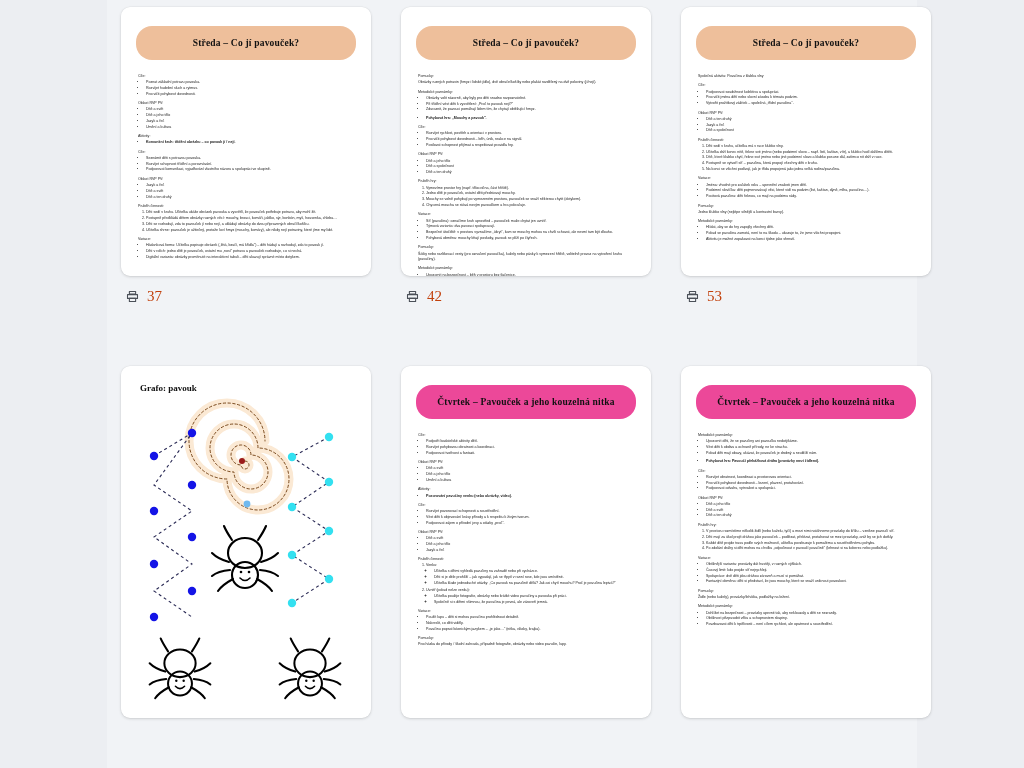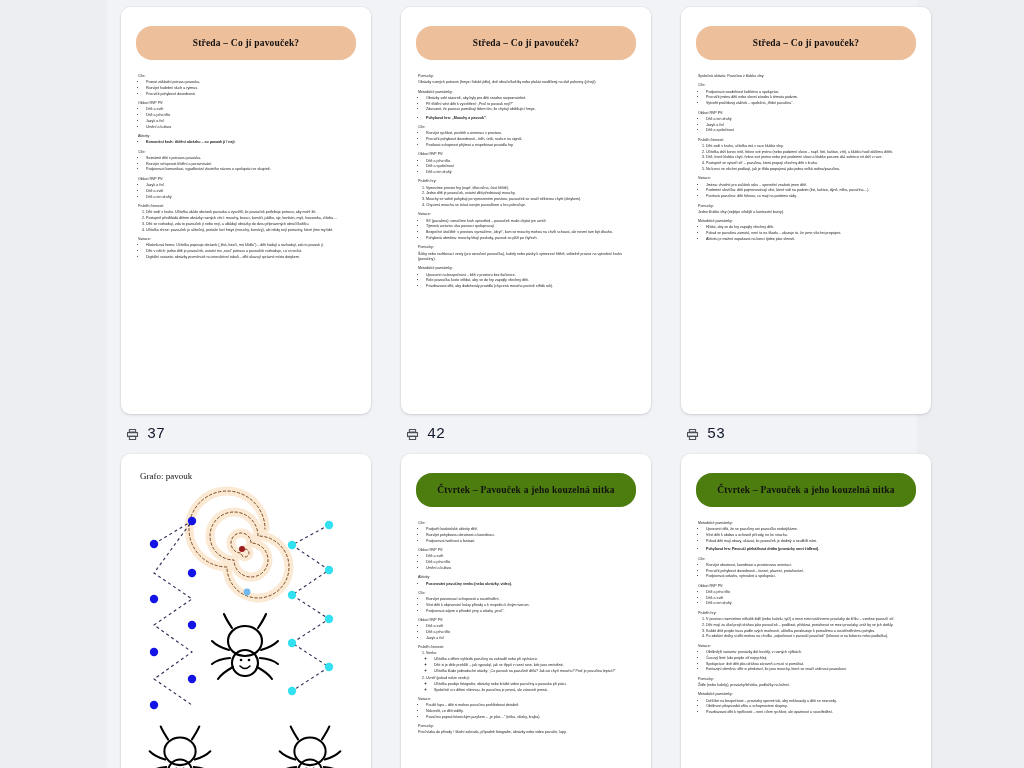--- a/index.html
+++ b/index.html
@@ -26,21 +26,21 @@
     grid-template-columns: repeat(3, 250px);
     column-gap: 30px;
     row-gap: 0px;
     background: #f1f3f6;
     padding-left: 14px;
     padding-right: 14px;
   }
   .page-slot { display: flex; flex-direction: column; align-items: flex-start; }
   .page {
     width: 250px;
-    height: 407px;
+    height: 269px;
     background: #ffffff;
     border-radius: 9px;
     box-shadow: 0 1px 3px rgba(0,0,0,.14), 0 0 0 .5px rgba(0,0,0,.04);
     padding: 11px 11px 8px 11px;
     overflow: hidden;
     position: relative;
   }
   .page.tall { height: 352px; }
 
   .banner {
@@ -48,42 +48,42 @@
     text-align: center;
     font-family: "Liberation Serif", serif;
     font-weight: bold;
     font-size: 9.5px;
     letter-spacing: .2px;
     color: #111;
     padding: 12px 8px;
     margin: 8px 4px 14px 4px;
   }
   .banner.peach { background: #eebf9b; }
-  .banner.yellow { background: #4d7c0f; text-align: center; }
+  .banner.yellow { background: #ec4899; text-align: center; }
 
   .body { padding: 0 6px; color: #2a2a2a; }
   .lbl { font-size: 3.6px; line-height: 1.45; margin: 4px 0 1px 0; color:#222; }
   .para { font-size: 3.6px; line-height: 1.5; margin: 0 0 2px 0; color:#222; }
   ul.b, ol.b { margin: 0 0 3px 0; padding-left: 8px; }
   ul.b { list-style: disc; }
   ol.b { list-style: decimal; }
   ul.b2 { margin: 0 0 2px 0; padding-left: 8px; list-style: circle; }
   li { font-size: 3.6px; line-height: 1.5; color: #222; margin-bottom: .4px; }
   .strong { font-weight: bold; }
 
   .pagefoot {
     display: flex; align-items: center; gap: 7px;
     height: 40px; padding-left: 4px;
   }
   .print-ico { width: 15px; height: 15px; display:block; }
-  .pagenum { font-size: 15px; color: #0f172a; font-family: Liberation Mono, monospace; }
+  .pagenum { font-size: 15px; color: #c2410c; font-family: Liberation Serif, serif; }
 
   .grafo-title {
     font-family: "Liberation Serif", serif;
-    font-weight: normal; font-size: 9px; color: #111;
+    font-weight: bold; font-size: 9px; color: #111;
     margin: 6px 0 4px 8px;
   }
   .grafo-canvas { position: relative; width: 100%; height: 318px; }
   svg.gsvg { position:absolute; left:0; top:0; width:100%; height:100%; }
 </style>
 </head>
 <body>
 
 <div class="viewport">
   <div class="grid">

